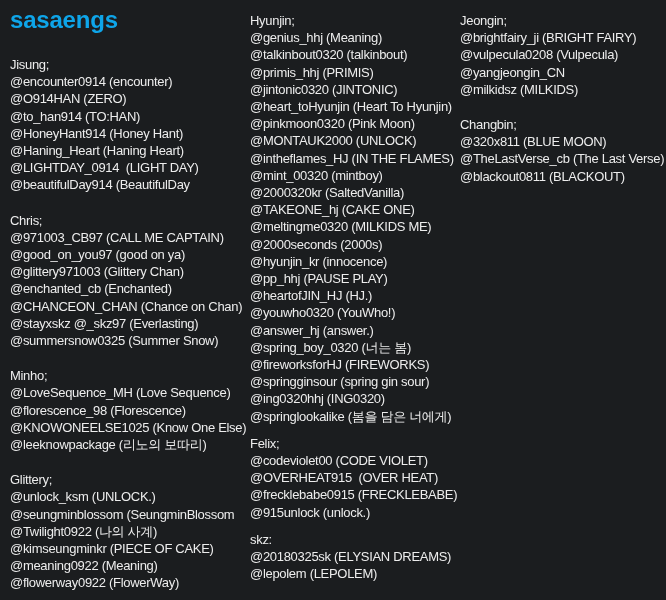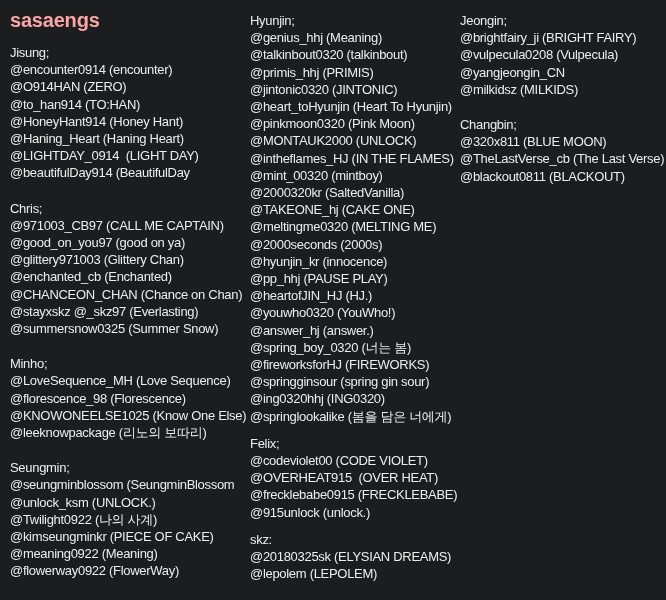--- a/index.html
+++ b/index.html
@@ -10,26 +10,26 @@
     background: #1b1d1f;
     overflow: hidden;
     font-family: "Liberation Sans", sans-serif;
     color: #ededed;
   }
   .col { position: absolute; top: 0; }
   #col-0 { left: 10px;  top: 8px;  width: 238px; }
   #col-1 { left: 250px; top: 12px; width: 222px; }
   #col-2 { left: 460px; top: 12px; width: 190px; }
   .page-title {
-    font-size: 20px;
+    font-size: 24px;
     font-weight: bold;
-    color: #fca5a5;
+    color: #0ea5e9;
     letter-spacing: -0.2px;
     line-height: 24px;
-    margin-bottom: 12px;
+    margin-bottom: 24px;
   }
   .section { margin-bottom: 18px; }
   #col-1 .section { margin-bottom: 10px; }
   .line {
     font-size: 13px;
     line-height: 17.2px;
     letter-spacing: -0.3px;
     white-space: pre;
     color: #ededed;
   }
@@ -61,44 +61,44 @@
         <div class="line">@summersnow0325 (Summer Snow)</div>
       </div>
       <div class="section">
         <div class="line">Minho;</div>
         <div class="line">@LoveSequence_MH (Love Sequence)</div>
         <div class="line">@florescence_98 (Florescence)</div>
         <div class="line">@KNOWONEELSE1025 (Know One Else)</div>
         <div class="line">@leeknowpackage (리노의 보따리)</div>
       </div>
       <div class="section">
-        <div class="line">Seungmin;</div>
+        <div class="line">Glittery;</div>
+        <div class="line">@unlock_ksm (UNLOCK.)</div>
         <div class="line">@seungminblossom (SeungminBlossom</div>
-        <div class="line">@unlock_ksm (UNLOCK.)</div>
         <div class="line">@Twilight0922 (나의 사계)</div>
         <div class="line">@kimseungminkr (PIECE OF CAKE)</div>
         <div class="line">@meaning0922 (Meaning)</div>
         <div class="line">@flowerway0922 (FlowerWay)</div>
       </div>
     </div>
   <div id="col-1" class="col">
       <div class="section">
         <div class="line">Hyunjin;</div>
         <div class="line">@genius_hhj (Meaning)</div>
         <div class="line">@talkinbout0320 (talkinbout)</div>
         <div class="line">@primis_hhj (PRIMIS)</div>
         <div class="line">@jintonic0320 (JINTONIC)</div>
         <div class="line">@heart_toHyunjin (Heart To Hyunjin)</div>
         <div class="line">@pinkmoon0320 (Pink Moon)</div>
         <div class="line">@MONTAUK2000 (UNLOCK)</div>
         <div class="line">@intheflames_HJ (IN THE FLAMES)</div>
         <div class="line">@mint_00320 (mintboy)</div>
         <div class="line">@2000320kr (SaltedVanilla)</div>
         <div class="line">@TAKEONE_hj (CAKE ONE)</div>
-        <div class="line">@meltingme0320 (MELTING ME)</div>
+        <div class="line">@meltingme0320 (MILKIDS ME)</div>
         <div class="line">@2000seconds (2000s)</div>
         <div class="line">@hyunjin_kr (innocence)</div>
         <div class="line">@pp_hhj (PAUSE PLAY)</div>
         <div class="line">@heartofJIN_HJ (HJ.)</div>
         <div class="line">@youwho0320 (YouWho!)</div>
         <div class="line">@answer_hj (answer.)</div>
         <div class="line">@spring_boy_0320 (너는 봄)</div>
         <div class="line">@fireworksforHJ (FIREWORKS)</div>
         <div class="line">@springginsour (spring gin sour)</div>
         <div class="line">@ing0320hhj (ING0320)</div>

